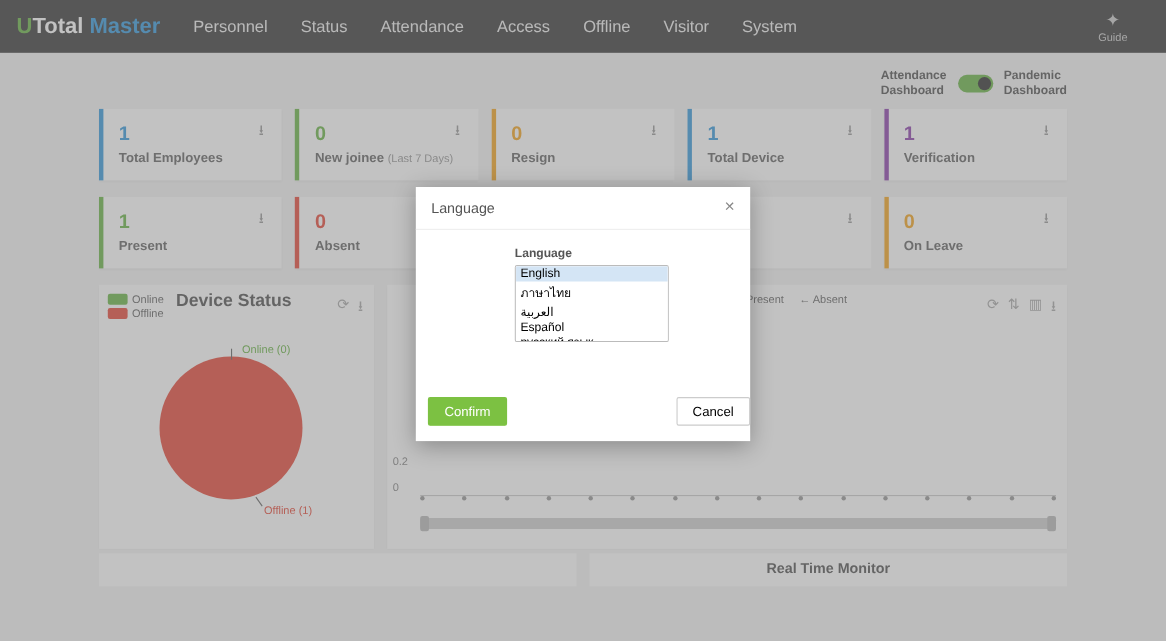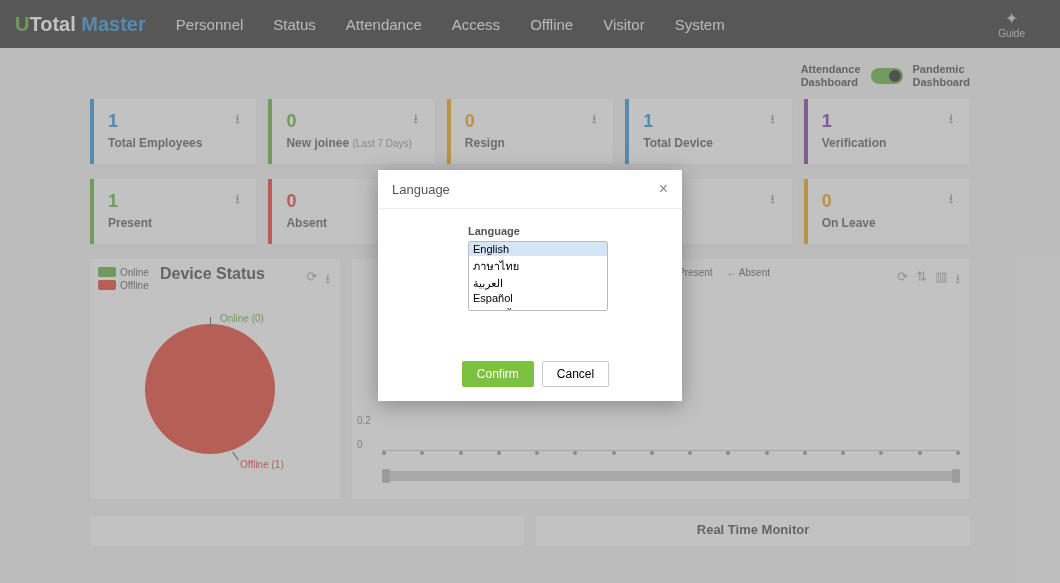--- a/index.html
+++ b/index.html
@@ -75,34 +75,34 @@
 .scroll-thumb { position: absolute; left: 0; right: 0; top: 0; bottom: 0; background: #d0d0d0; border-radius: 2px; }
 .scroll-handle { position: absolute; top: -2px; width: 8px; height: 14px; background: #bbb; border-radius: 2px; }
 .scroll-handle.left { left: 0; }
 .scroll-handle.right { right: 0; }
 .axis-line { position: absolute; left: 30px; right: 10px; bottom: 48px; height: 1px; background: #ccc; }
 .axis-dots { position: absolute; left: 30px; right: 10px; bottom: 46px; display: flex; justify-content: space-between; }
 .axis-dot { width: 4px; height: 4px; background: #999; border-radius: 50%; margin-bottom: -2px; }
 
 .monthly .panel-actions span { cursor: pointer; }
 
-.rtm-row { display: flex; gap: 12px; margin-top: 17px; }
+.rtm-row { display: flex; gap: 12px; margin-top: 4px; }
 .rtm-panel { background: #fff; flex: 1; height: 30px; padding: 6px 10px; font-weight: bold; color: #555; }
 
 
 .overlay { position: absolute; inset: 0; background: rgba(120,120,120,0.45); display: flex; align-items: flex-start; justify-content: center; padding-top: 170px; z-index: 100; }
 .modal { width: 304px; background: #fff; box-shadow: 0 4px 20px rgba(0,0,0,0.3); }
 .modal-header { padding: 10px 14px; border-bottom: 1px solid #eee; display: flex; justify-content: space-between; align-items: center; font-size: 13px; color: #555; }
 .modal-close { cursor: pointer; color: #888; font-size: 16px; }
 .modal-body { padding: 16px 30px 40px 90px; }
 .field-label { font-size: 11px; font-weight: bold; color: #555; margin-bottom: 4px; }
 .lang-select { width: 140px; height: 70px; border: 1px solid #bbb; font-size: 11px; overflow-y: scroll; }
 .lang-select option { padding: 1px 4px; }
 .lang-select option.sel { background: #d4e5f5; }
-.modal-footer { padding: 10px 0 14px; display: flex; justify-content: center; gap: 8px; margin-left: 11px; }
+.modal-footer { padding: 10px 0 14px; display: flex; justify-content: space-between; gap: 8px; margin-left: 11px; }
 .btn { padding: 5px 14px; font-size: 12px; border: 1px solid #ccc; background: #fff; cursor: pointer; border-radius: 2px; }
 .btn.primary { background: #7cc142; border-color: #7cc142; color: #fff; }
 
 .dl-icon { display: inline-block; width: 14px; text-align: center; }
 .ds-title { position: absolute; left: 70px; top: 6px; }
 </style>
 </head>
 <body>
 
 <div class="topnav">

